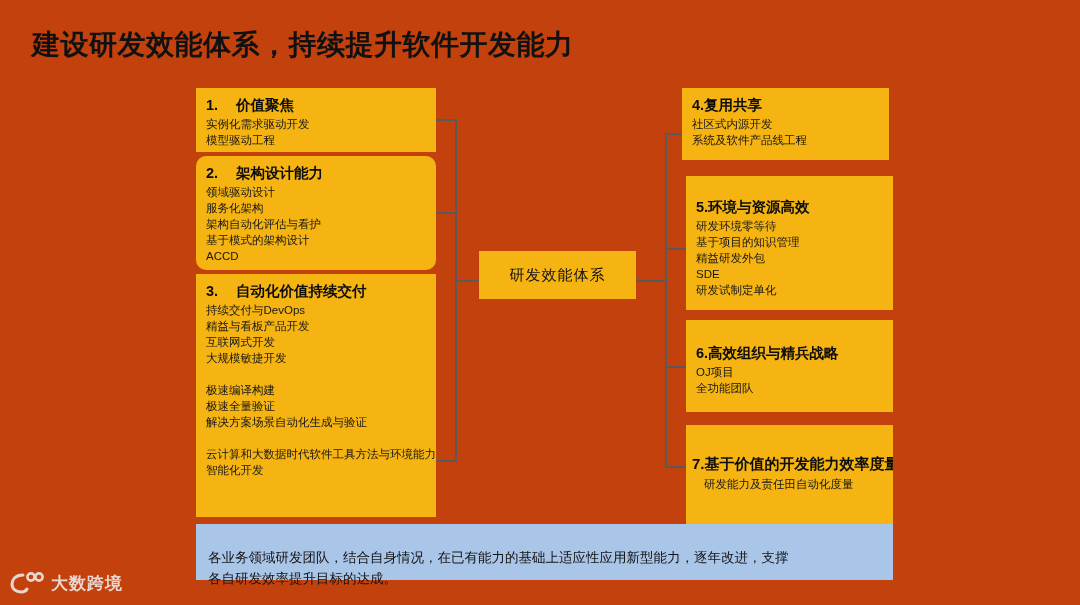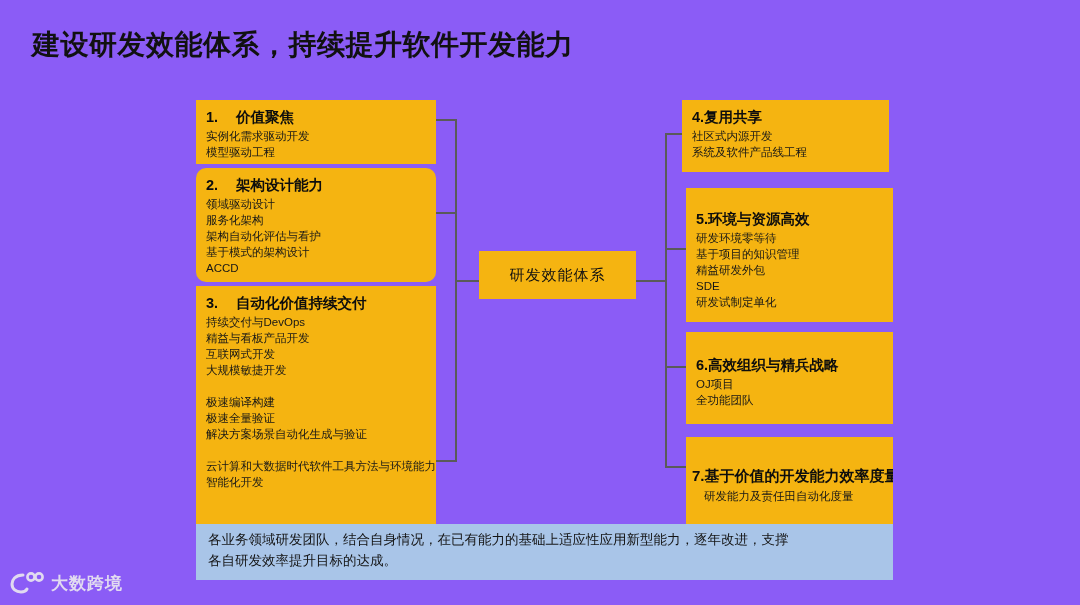--- a/index.html
+++ b/index.html
@@ -32,21 +32,20 @@
   }
 
   
   .card {
     position: absolute;
     background: #F5B411;
     box-sizing: border-box;
     padding: 8px 10px 24px 10px;
     color: #1a1a1a;
     overflow: hidden;
-    margin-top: 12px;
   }
   .card-title {
     font-weight: bold;
     font-size: 14.5px;
     line-height: 1.25;
     color: #0d0d0d;
     margin-bottom: 2px;
     white-space: nowrap;
   }
   .card-title .num {
@@ -113,21 +112,21 @@
 
   
   #banner {
     position: absolute;
     left: 196px;
     top: 524px;
     width: 697px;
     height: 56px;
     background: #A9C5E8;
     box-sizing: border-box;
-    padding: 5px 12px 0 12px;
+    padding: 23px 12px 0 12px;
   }
   #banner .banner-line {
     font-size: 13.5px;
     line-height: 21px;
     color: #141414;
   }
 
   
   #watermark {
     position: absolute;
@@ -150,21 +149,21 @@
     font-size: 17px;
     font-weight: bold;
     color: #f1f1f1;
     letter-spacing: 1px;
     text-shadow: 0 0 1px rgba(0,0,0,0.06);
   }
 </style>
 </head>
 <body>
 
-<div id="slide" style="background: #8b5cf6;">
+<div id="slide" style="background: #c2410c;">
 
   <div class="slide-title">建设研发效能体系，持续提升软件开发能力</div>
 
   <div class="card lt" id="card-1" style="background: rgb(245, 180, 17);">
     <div class="card-title">
       <span class="num spaced">1.</span><span>价值聚焦</span>
     </div>
     <div class="card-line">实例化需求驱动开发</div>
     <div class="card-line">模型驱动工程</div>
   </div>

